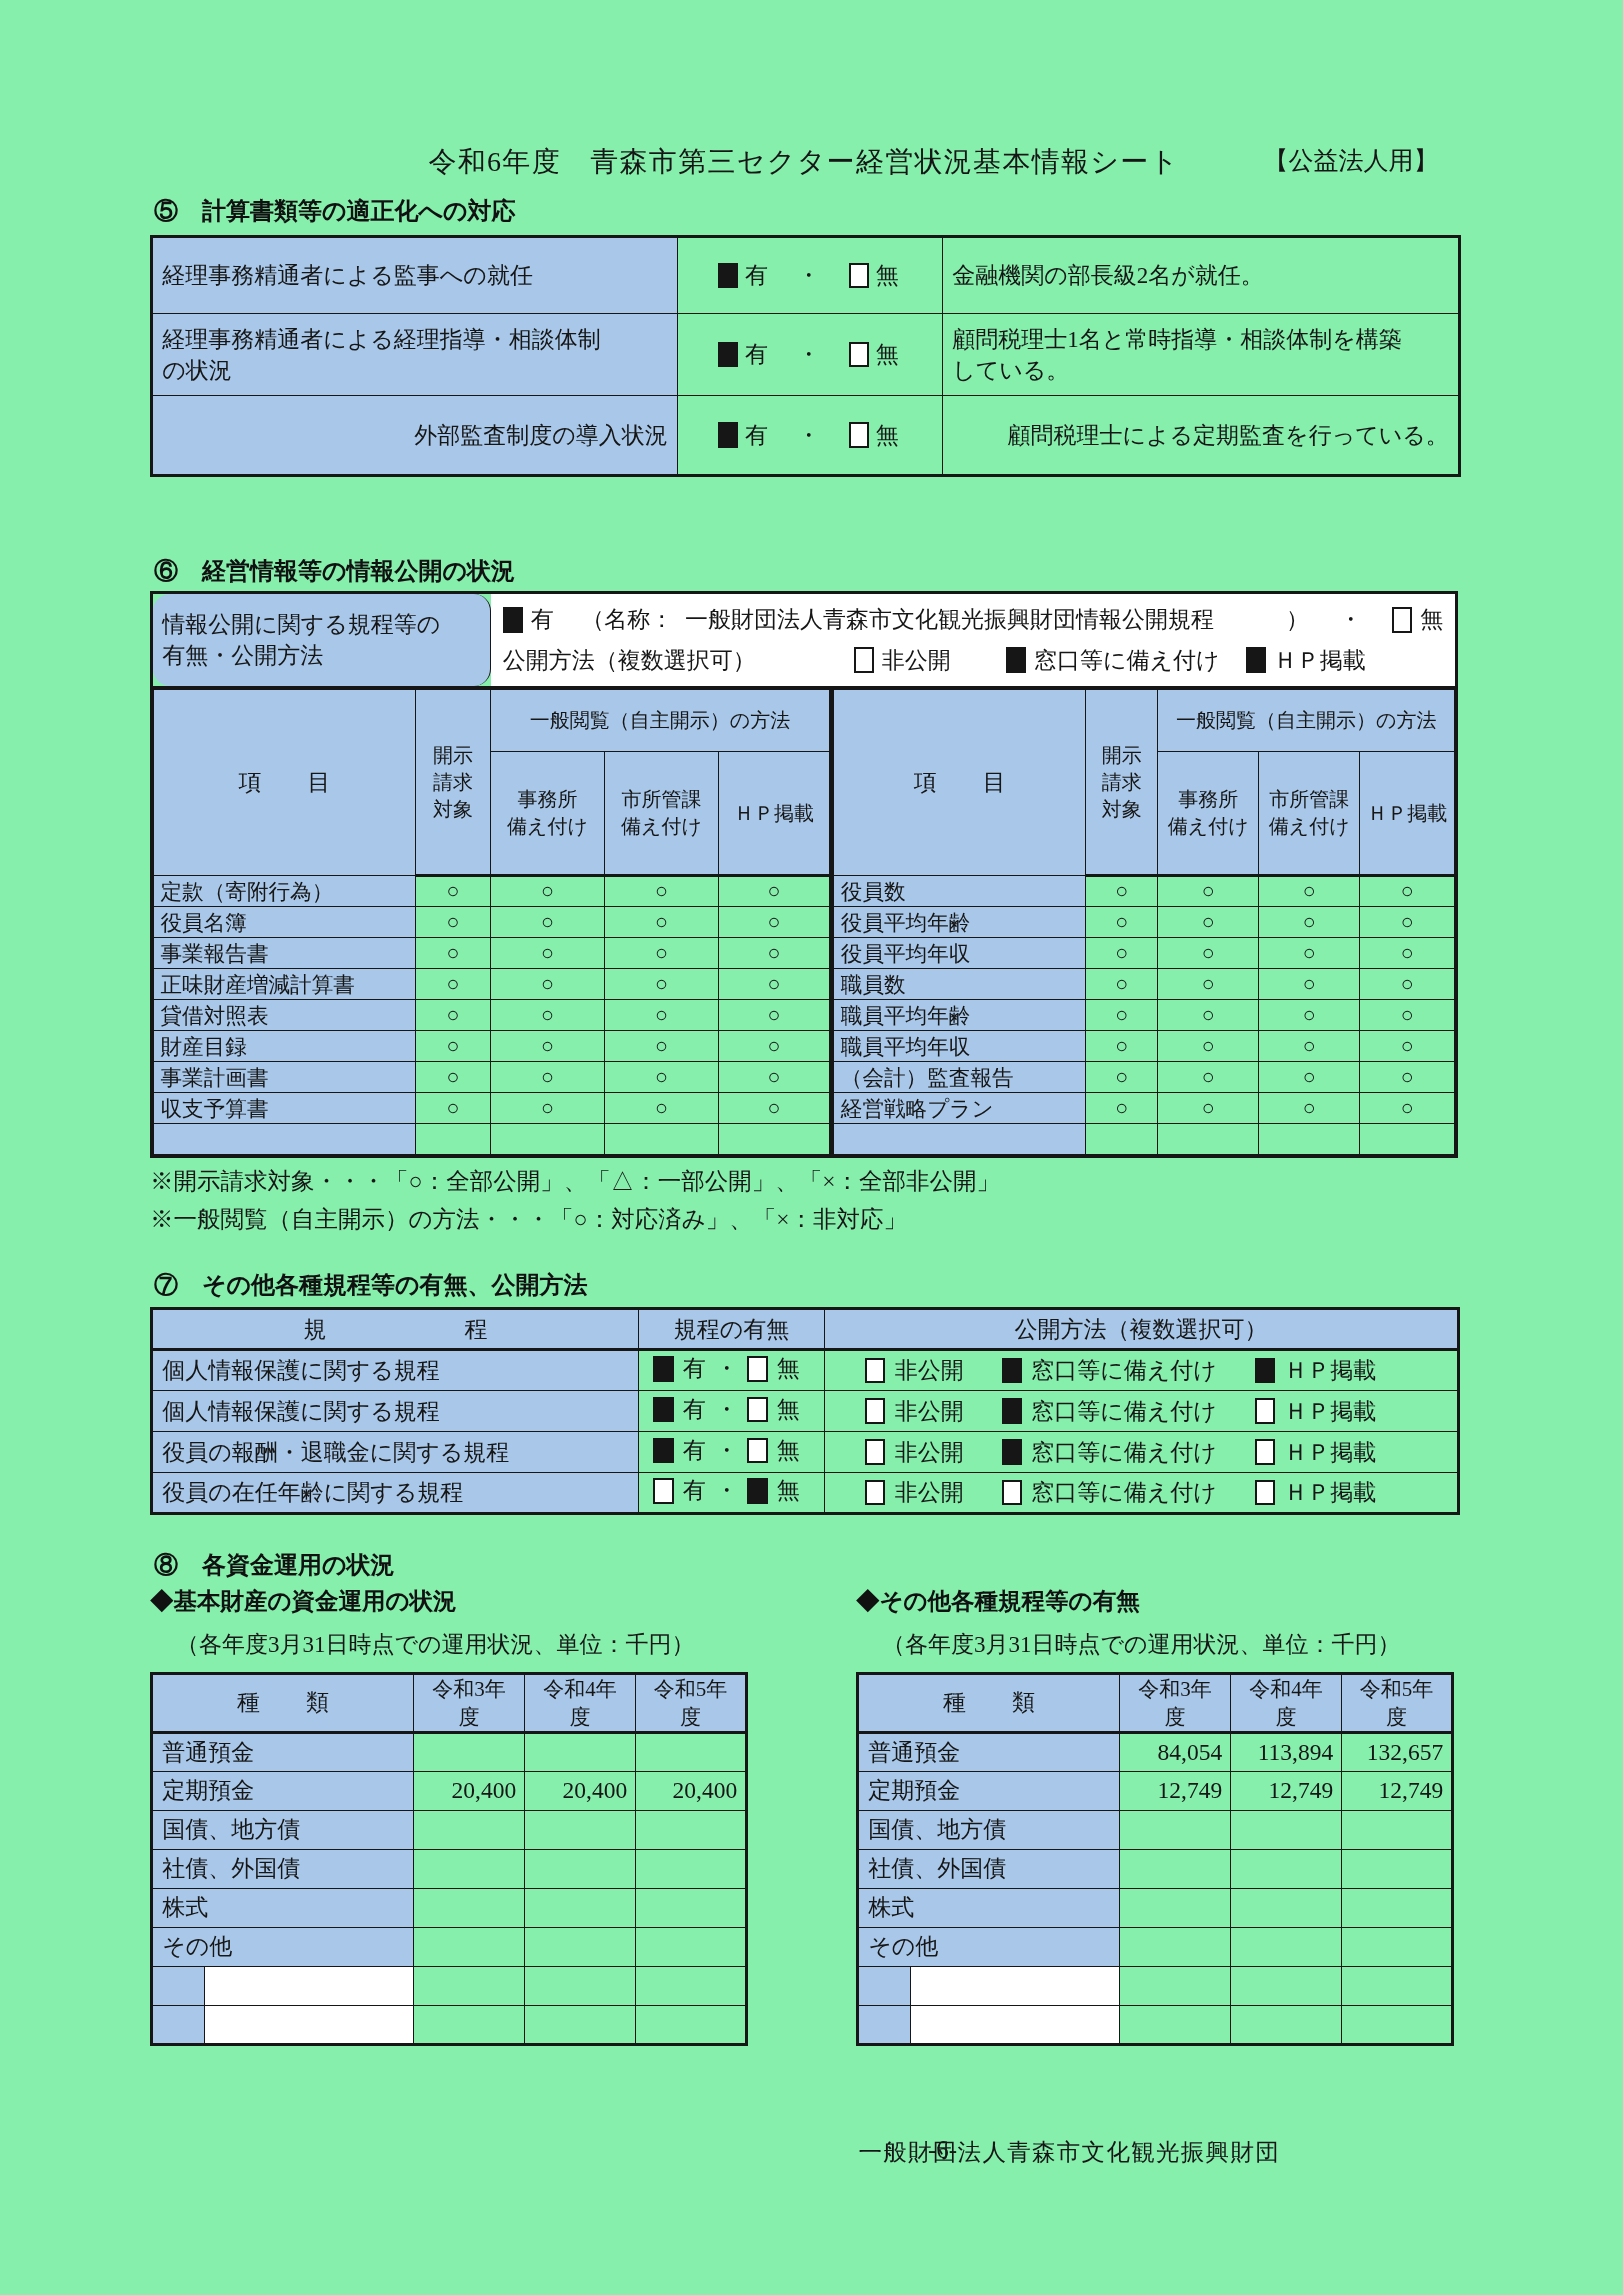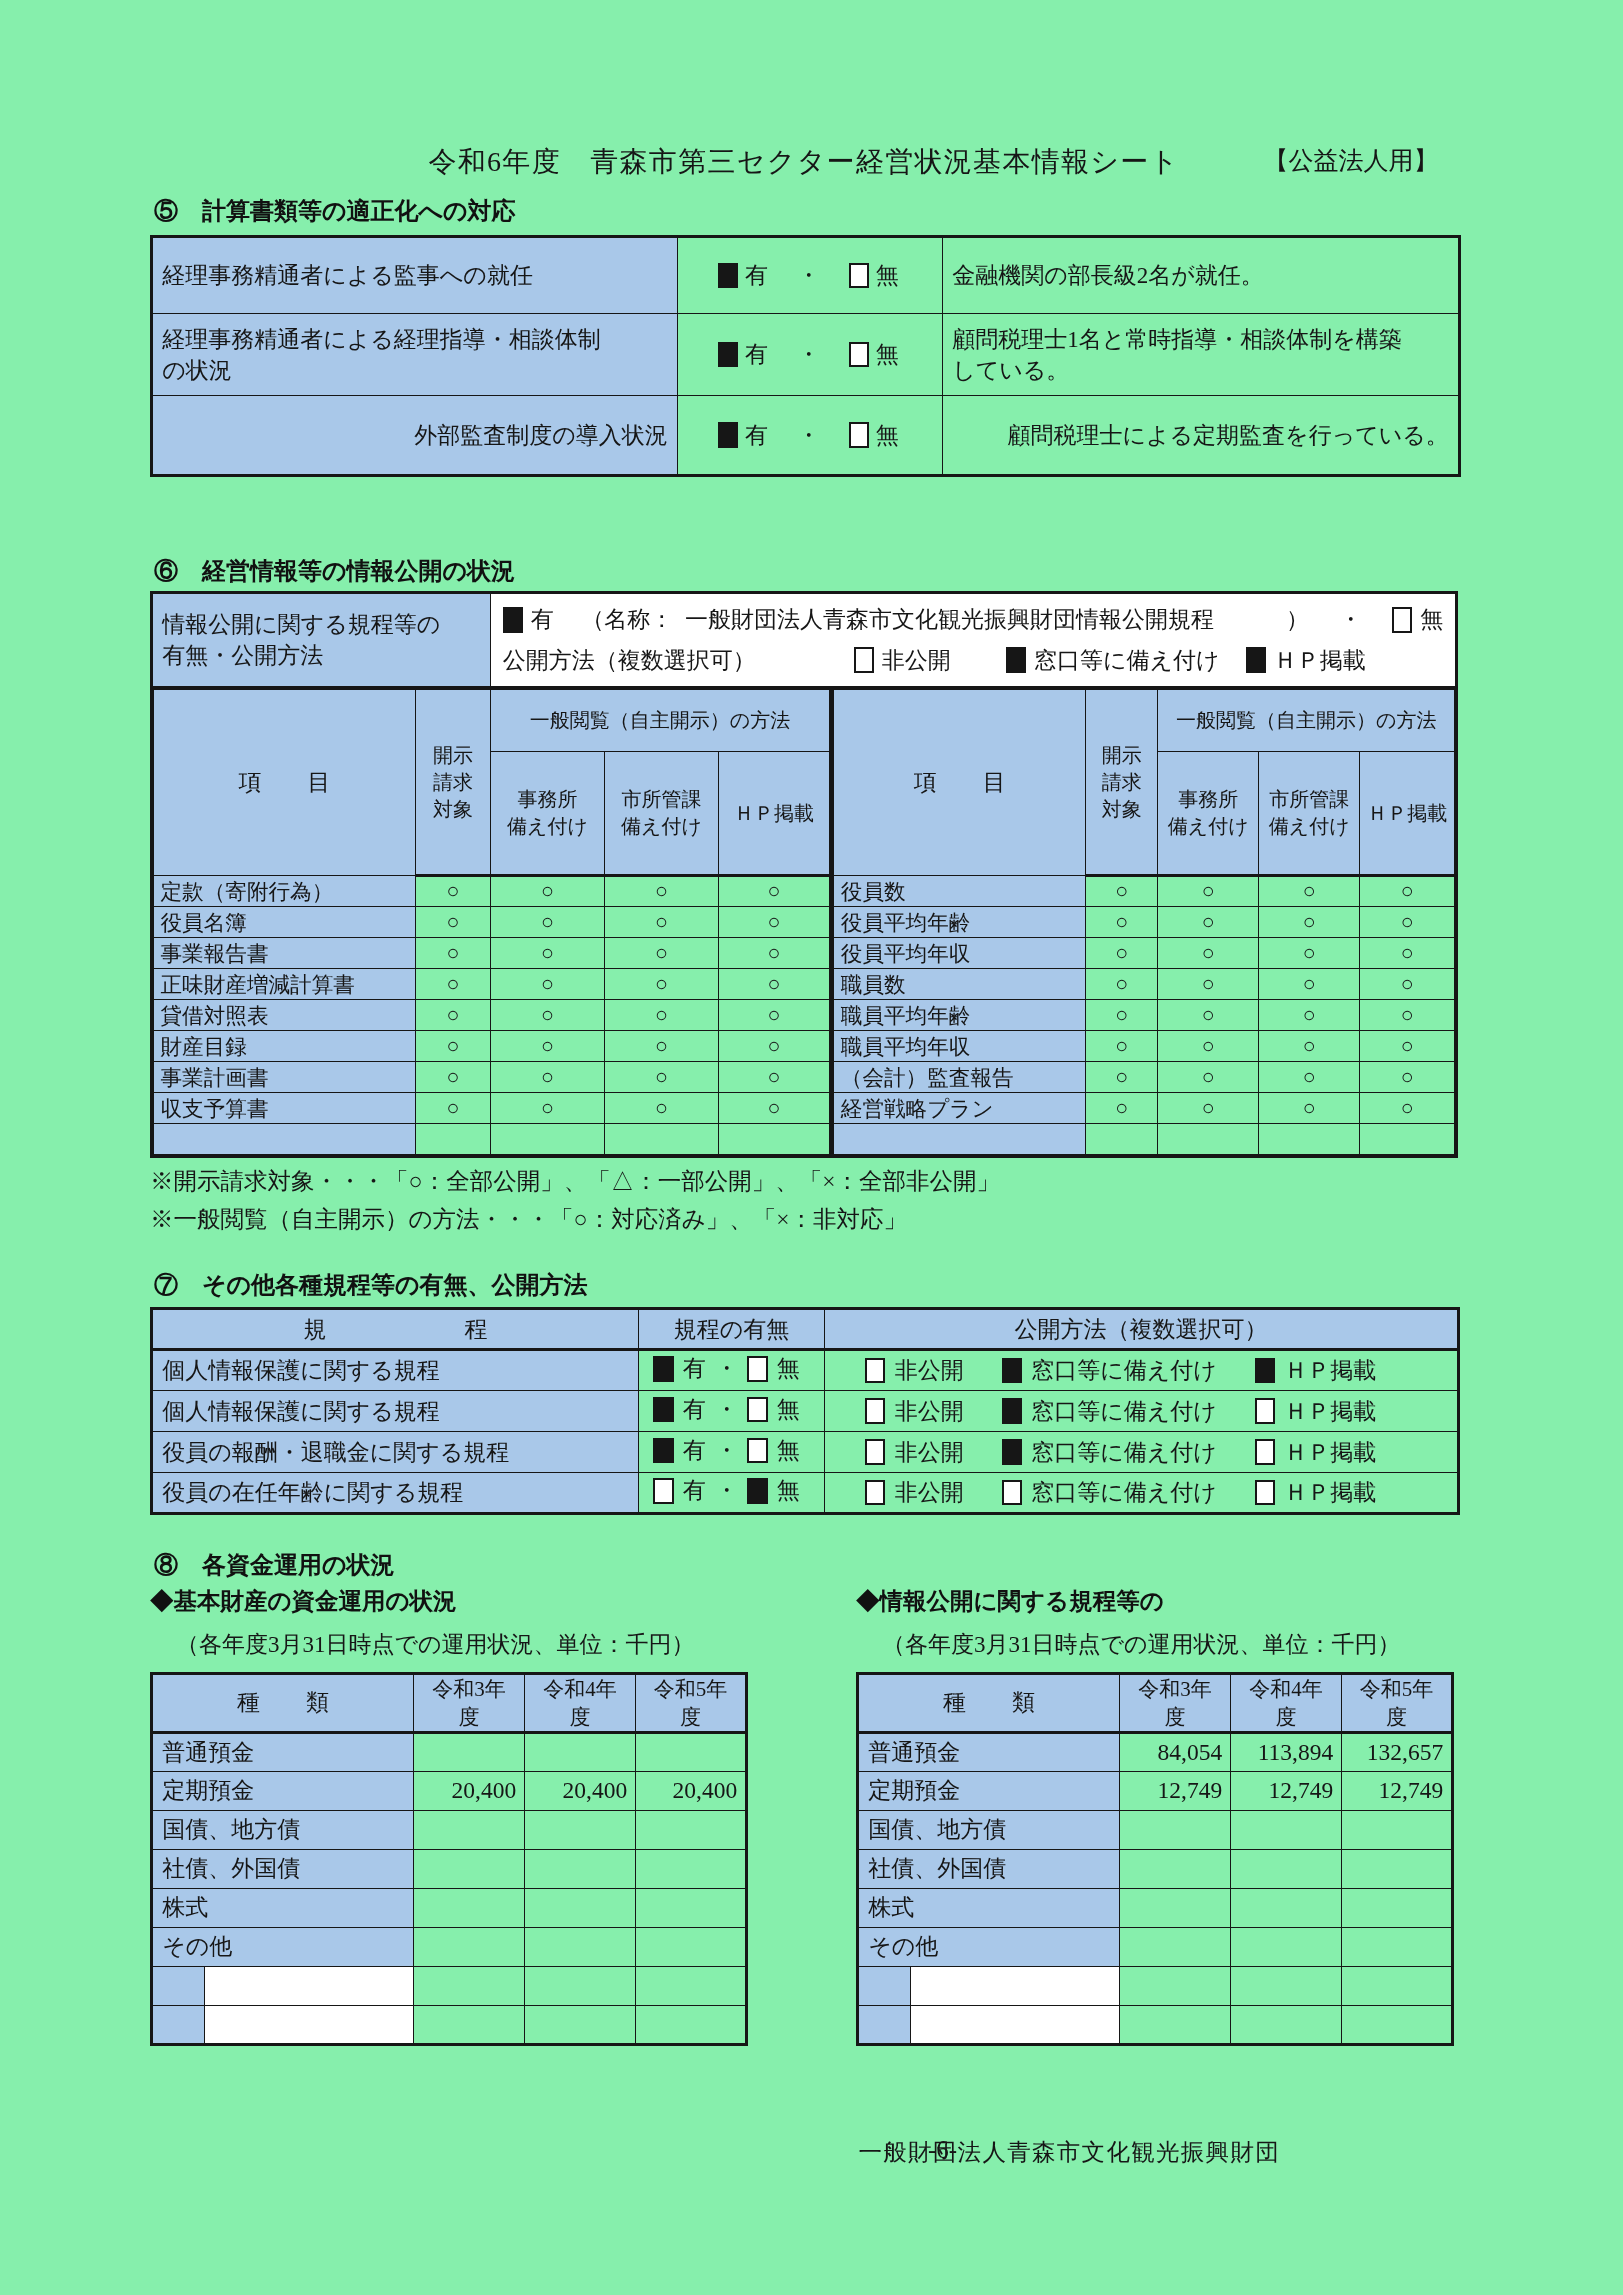--- a/index.html
+++ b/index.html
@@ -33,21 +33,21 @@
   .statusline{display:flex;align-items:center;padding-left:31px;}
   .statusline .lbl{margin:0 0 0 6.5px;}
   .statusline .dot{margin:0 29px;}
 
   .circle{font-size:26px;text-align:center;padding:0;}
 
   
   .t6wrap{position:absolute;top:591px;left:0;width:1308px;border:3.3px solid #161616;box-sizing:border-box;}
   .t6row1{display:flex;height:92px;border-bottom:3.3px solid #161616;}
   .t6row1-label{width:340px;box-sizing:border-box;border-right:1.3px solid #161616;
-                display:flex;align-items:center;padding:0 9.2px;font-size:23px;}
+                display:flex;align-items:center;padding:0 9.2px;font-size:23px;border-radius:17px;}
   .t6row1-body{flex:1;display:flex;flex-direction:column;justify-content:center;
                gap:9.2px;padding:0 11.8px;background:#fff;}
   .t6line{display:flex;align-items:center;font-size:23px;white-space:nowrap;}
   .t6halves{display:flex;}
   .t6div{width:3.3px;background:#161616;flex:0 0 auto;}
   .t6 td{font-size:21.6px;}
   .t6 .hA td{font-size:20px;text-align:center;padding:0 2.6px;}
   .t6 .hB td{border-bottom:3.3px solid #161616;}
   .t6 .drow td{height:31px;}
   .t6 .rlabel{padding:0 6.5px;}
@@ -539,21 +539,21 @@
               </td>
               <td class="num"></td>
               <td class="num"></td>
               <td class="num"></td>
             </tr>
     </tbody>
         </table>
   </div>
 
   <div class="abs" style="top:1585px;left:706px;width:596px;">
-    <div class="subheading">◆情報公開に関する規程等の</div>
+    <div class="subheading">◆その他各種規程等の有無</div>
     <div style="font-size:23px;margin-top:11.8px;padding-left:26px;">（各年度3月31日時点での運用状況、単位：千円）</div>
     <table class="outer" style="width:595px;margin-top:11.8px;">
       <colgroup>
             <col style="width:262px">
             <col style="width:111px">
             <col style="width:111px">
             <col style="width:111px">
           </colgroup>
       <tbody>
             <tr class="thead" style="height:41px;">

